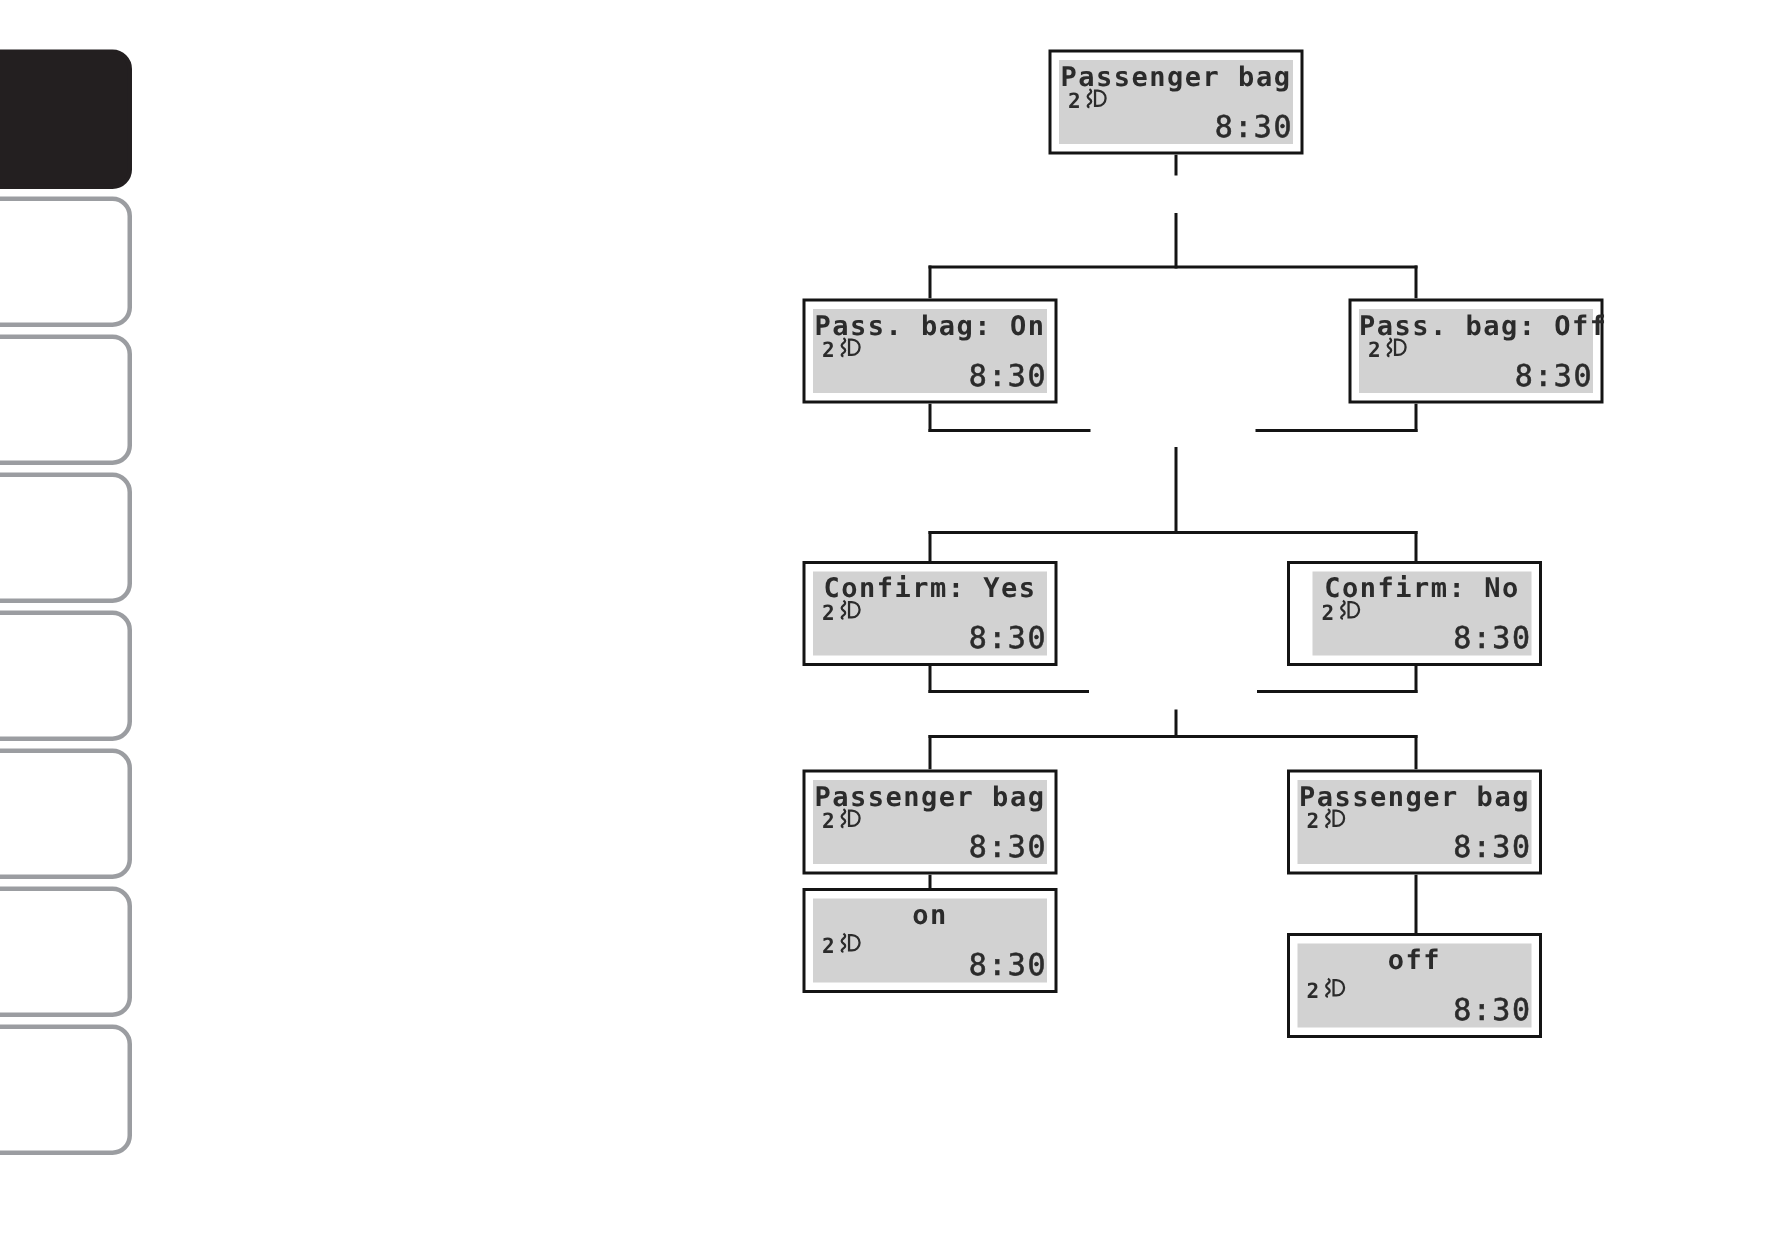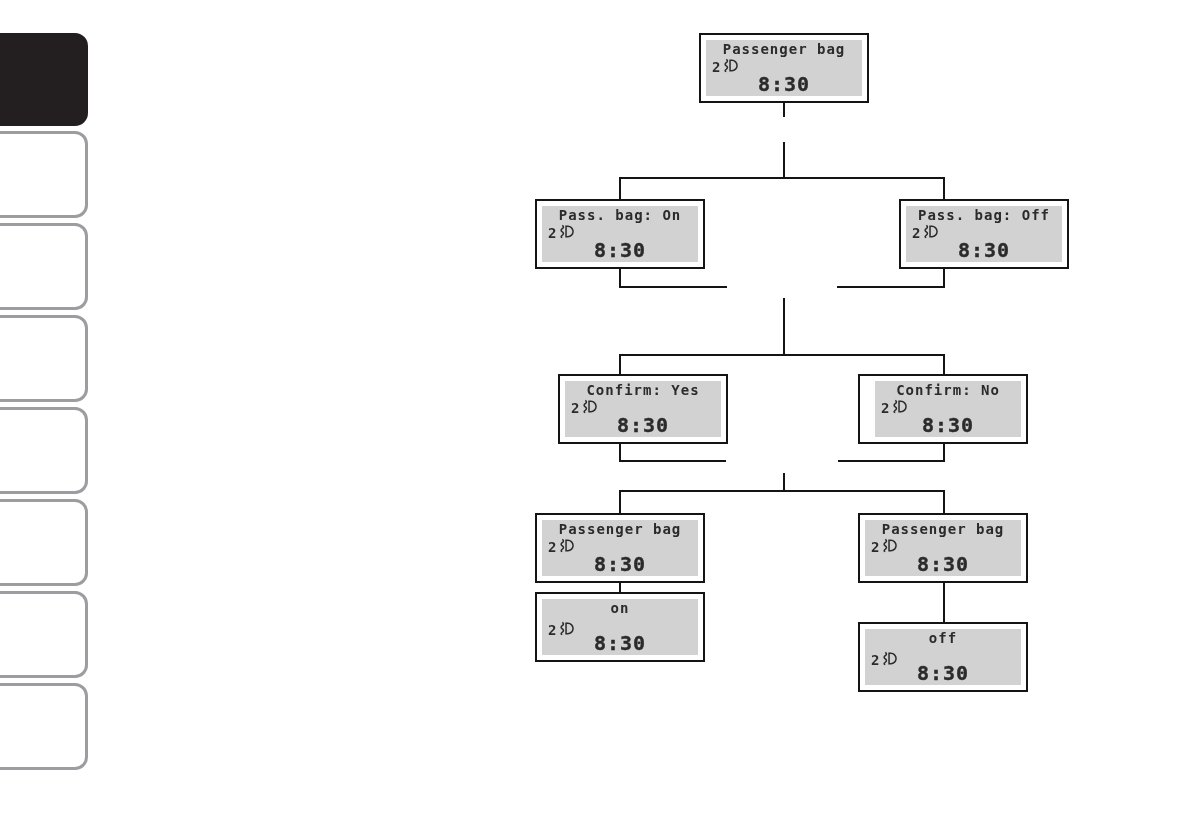--- a/index.html
+++ b/index.html
@@ -16,29 +16,29 @@
   
   .lcd{
     position:absolute;width:170px;height:70px;box-sizing:border-box;
     background:#ffffff;border:2px solid #141414;padding:5px;
   }
   .lcd-panel{
     position:relative;width:100%;height:100%;background:#d2d2d2;color:#2b2b2b;
   }
   .lcd-title{
     position:absolute;top:1px;left:0;width:100%;text-align:center;
-    font-size:14px;font-weight:bold;letter-spacing:1px;white-space:nowrap;
+    font-size:18px;font-weight:bold;letter-spacing:1px;white-space:nowrap;
   }
   .lcd-ind{
     position:absolute;top:18px;left:6px;display:flex;align-items:center;gap:1px;
     font-size:14px;font-weight:bold;
   }
   .lcd-time{
-    position:absolute;bottom:0px;left:0;width:100%;text-align:center;
-    font-size:20px;font-weight:bold;letter-spacing:1px;
+    position:absolute;bottom:0px;left:0;width:100%;text-align:right;
+    font-size:20px;font-weight:normal;letter-spacing:1px;
     -webkit-text-stroke:0.4px #2b2b2b;
   }
   
   .line{position:absolute;background:#141414;}
 </style>
 </head>
 <body>
 
 <div>
   <div class="tab active" style="top:33px;height:93px;"></div>
@@ -112,21 +112,21 @@
       <span>2</span>
       <span><svg width="19" height="15" viewBox="0 0 20 16">
             <path d="M5.5,1.5 Q8,3.2 5.5,5 Q3,6.8 5.5,8.5 Q8,10.2 5.5,12 Q3,13.8 5.5,14.5" fill="none" stroke="#2b2b2b" stroke-width="1.6"></path>
             <path d="M9.5,2.5 L11.5,2.5 A5.5,5.5 0 0 1 11.5,13.5 L9.5,13.5 Z" fill="none" stroke="#2b2b2b" stroke-width="1.6"></path>
           </svg></span>
     </div>
     <div class="lcd-time">8:30</div>
   </div>
 </div>
 
-<div class="lcd" style="left:558px;top:374px;">
+<div class="lcd" style="left:535px;top:374px;">
   <div class="lcd-panel">
     <div class="lcd-title">Confirm: Yes</div>
     <div class="lcd-ind">
       <span>2</span>
       <span><svg width="19" height="15" viewBox="0 0 20 16">
             <path d="M5.5,1.5 Q8,3.2 5.5,5 Q3,6.8 5.5,8.5 Q8,10.2 5.5,12 Q3,13.8 5.5,14.5" fill="none" stroke="#2b2b2b" stroke-width="1.6"></path>
             <path d="M9.5,2.5 L11.5,2.5 A5.5,5.5 0 0 1 11.5,13.5 L9.5,13.5 Z" fill="none" stroke="#2b2b2b" stroke-width="1.6"></path>
           </svg></span>
     </div>
     <div class="lcd-time">8:30</div>

